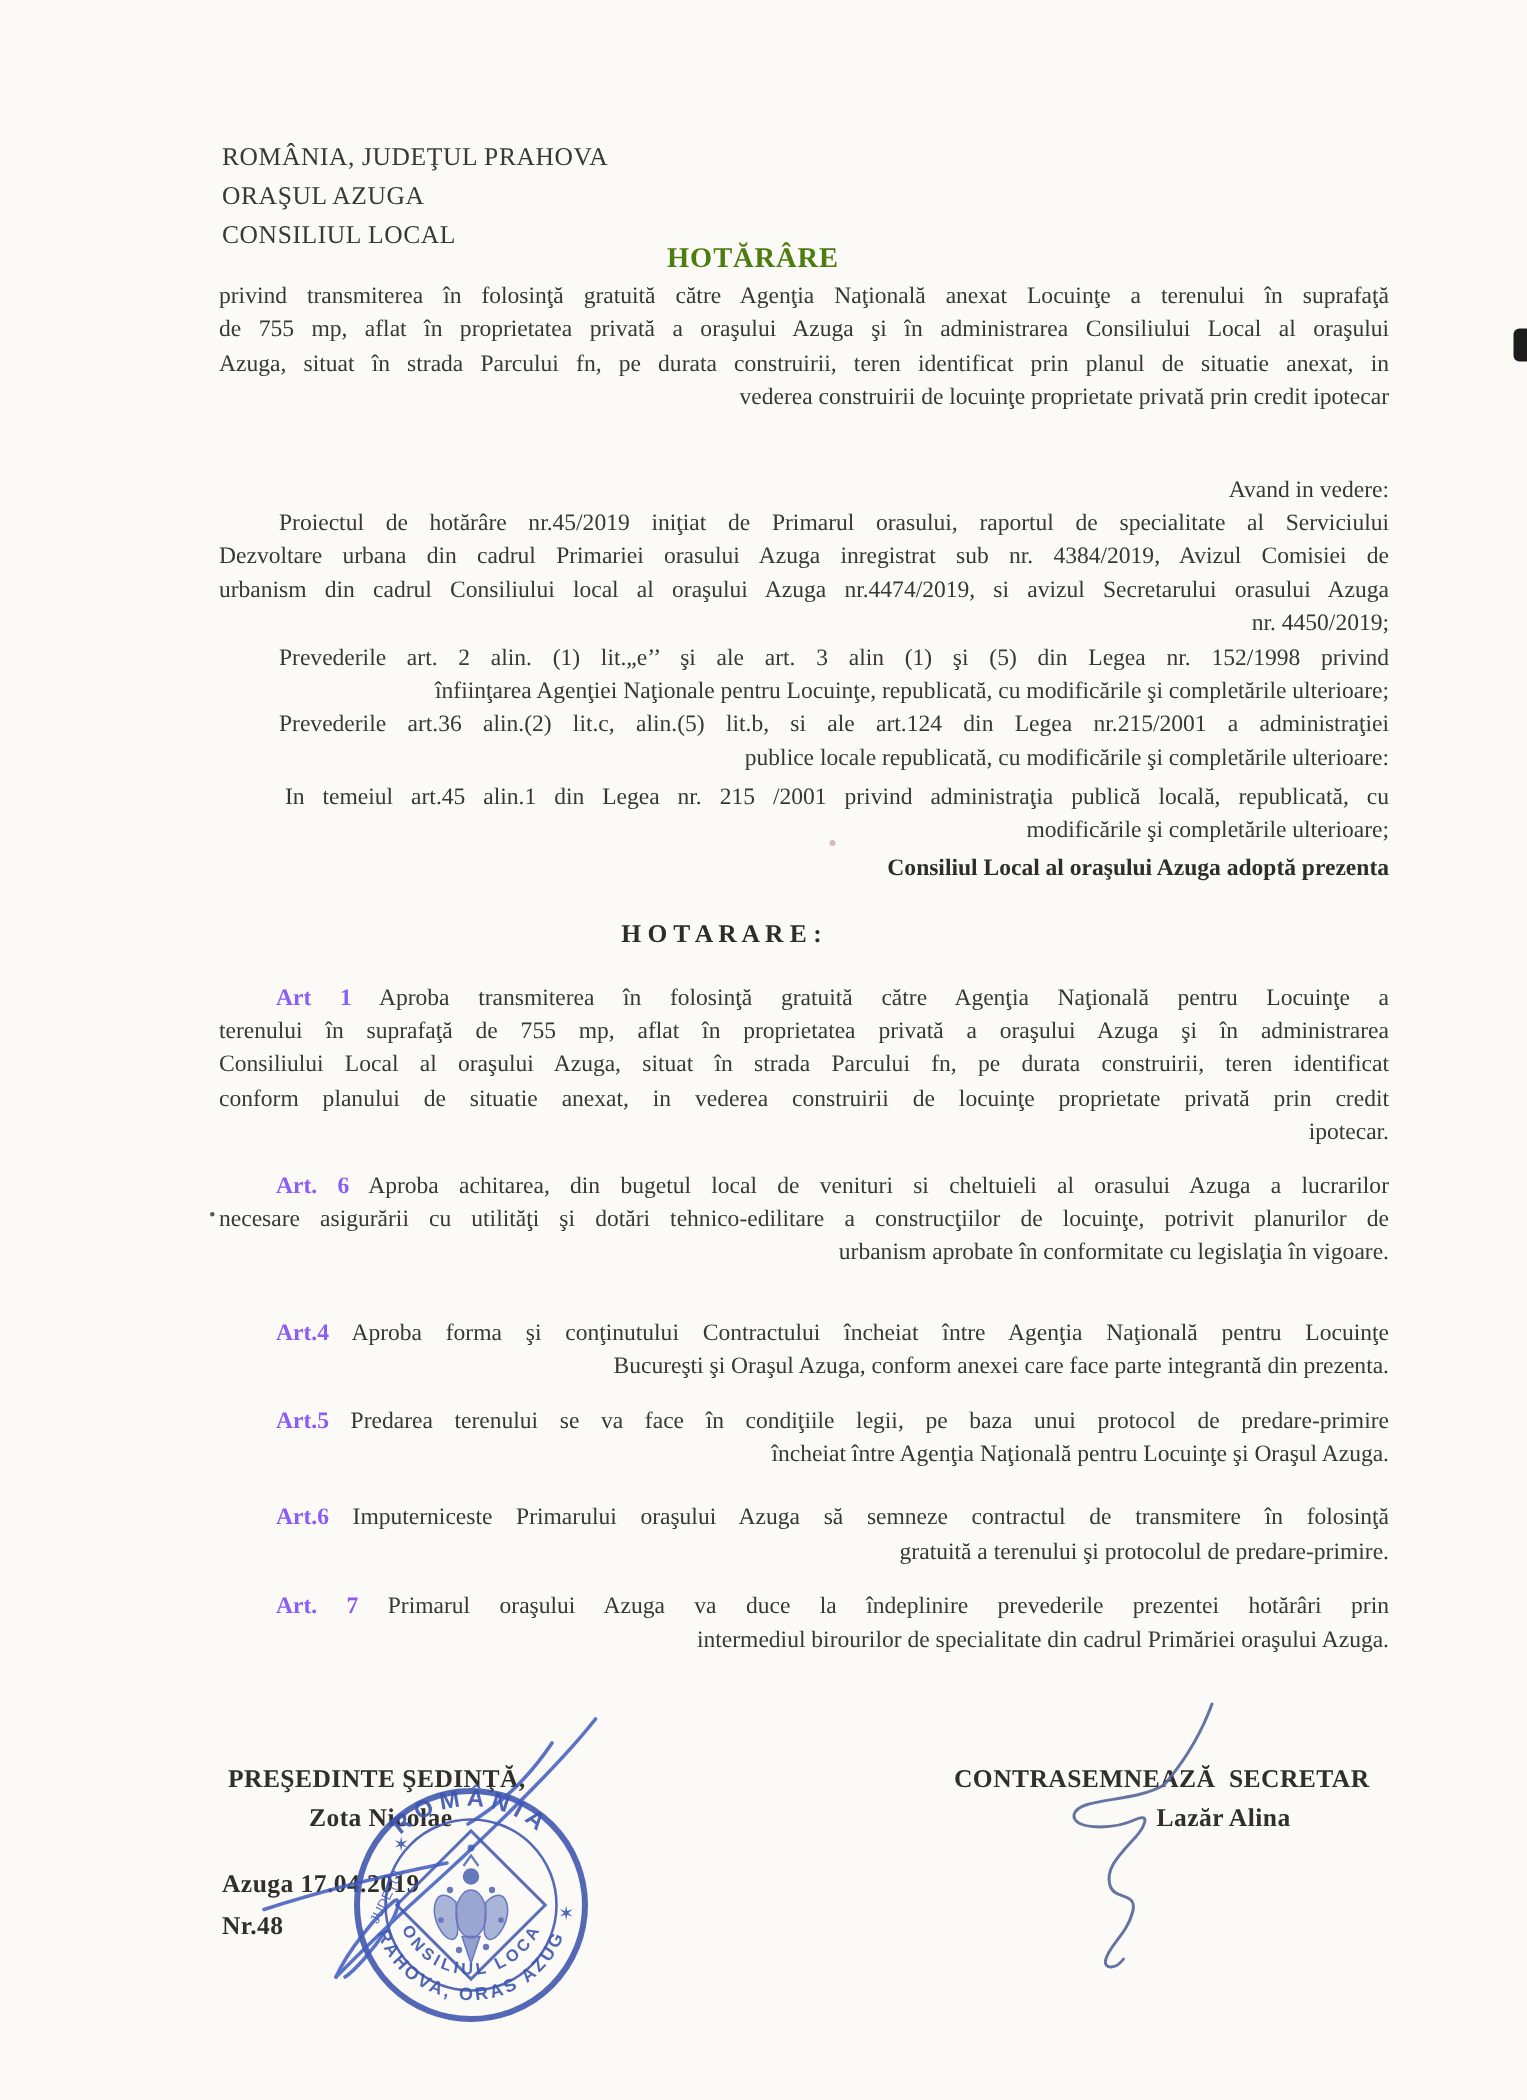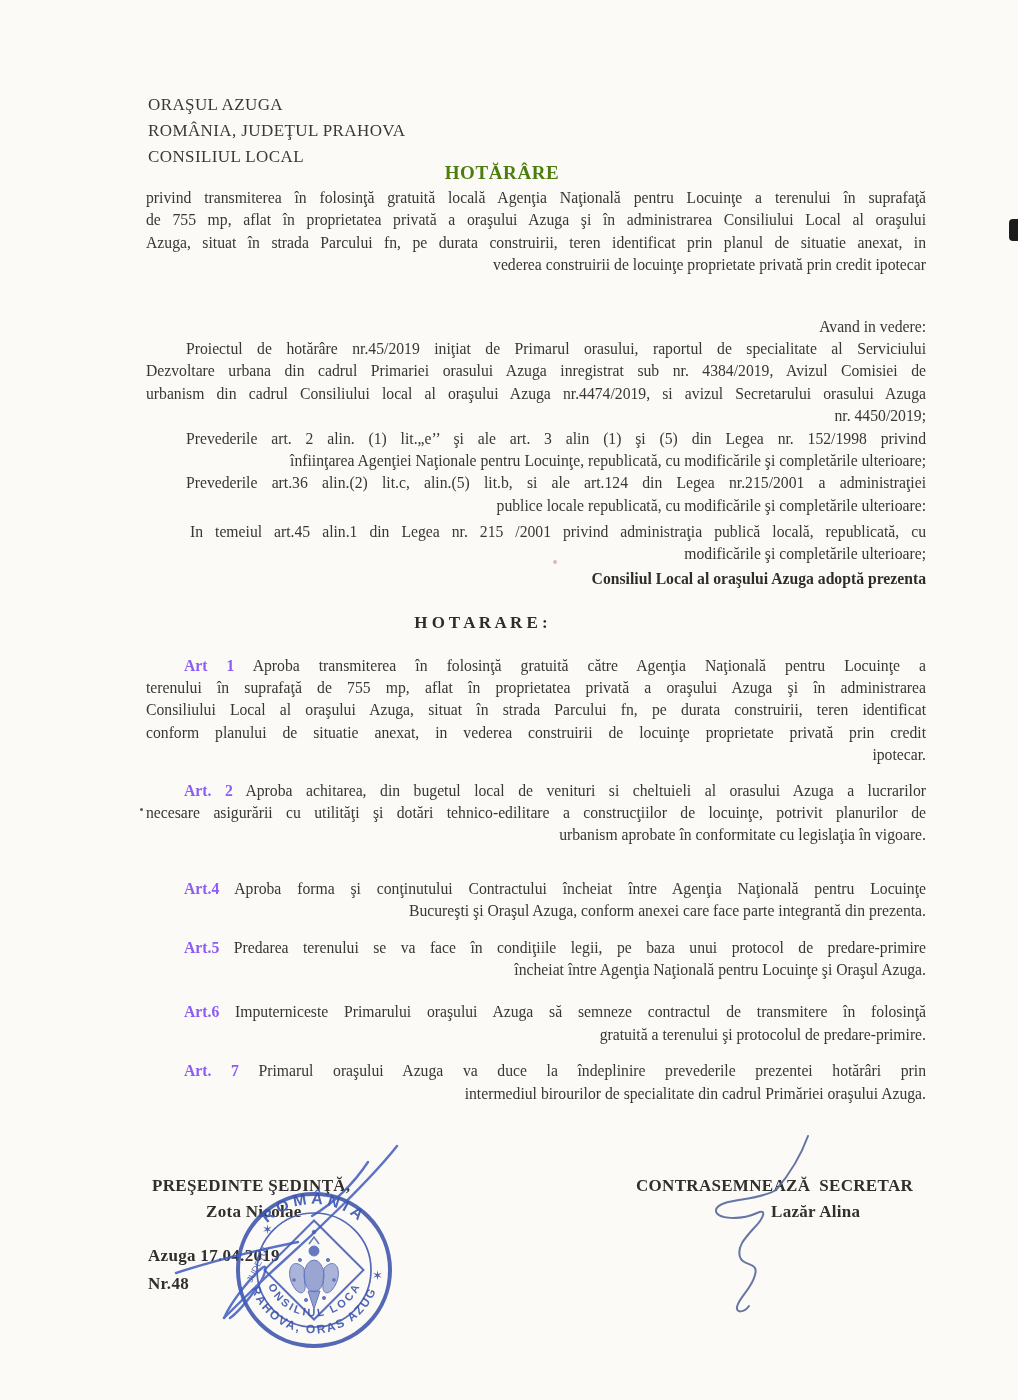--- a/index.html
+++ b/index.html
@@ -53,30 +53,30 @@
   .dot-b{position:absolute;left:140px;top:808px;width:3px;height:3px;border-radius:50%;background:#5a5852;}
   .stamp-wrap{position:absolute;left:232px;top:1188px;}
   .sig-overlay{position:absolute;left:0;top:0;pointer-events:none;}
 </style>
 </head>
 <body>
 
 <div id="page">
 
   <div class="doc-header">
+    <div>ROMÂNIA, JUDEŢUL PRAHOVA</div>
     <div>ORAŞUL AZUGA</div>
-    <div>ROMÂNIA, JUDEŢUL PRAHOVA</div>
     <div>CONSILIUL LOCAL</div>
   </div>
 
   <div class="doc-title">HOTĂRÂRE</div>
 
   <div id="body-col">
       <div class="para" style="margin-top: 0px;">
-        <div class="line">privind transmiterea în folosinţă gratuită locală Agenţia Naţională pentru Locuinţe a terenului în suprafaţă</div>
+        <div class="line">privind transmiterea în folosinţă gratuită către Agenţia Naţională anexat Locuinţe a terenului în suprafaţă</div>
         <div class="line">de 755 mp, aflat în proprietatea privată a oraşului Azuga şi în administrarea Consiliului Local al oraşului</div>
         <div class="line">Azuga, situat în strada Parcului fn, pe durata construirii, teren identificat prin planul de situatie anexat, in</div>
         <div class="line last">vederea construirii de locuinţe proprietate privată prin credit ipotecar</div>
       </div>
       <div class="para" style="margin-top: 39px;">
         <div class="line last" style="text-indent: 40px;">Avand in vedere:</div>
       </div>
       <div class="para" style="margin-top: 0px;">
         <div class="line" style="text-indent: 40px;">Proiectul de hotărâre nr.45/2019 iniţiat de Primarul orasului, raportul de specialitate al Serviciului</div>
         <div class="line">Dezvoltare urbana din cadrul Primariei orasului Azuga inregistrat sub nr. 4384/2019, Avizul Comisiei de</div>
@@ -102,21 +102,21 @@
         <div class="line last">H O T A R A R E :</div>
       </div>
       <div class="para" style="margin-top: 20px;">
         <div class="line" style="text-indent: 38px;"><span class="seg-bold">Art 1</span> Aproba transmiterea în folosinţă gratuită către Agenţia Naţională pentru Locuinţe a</div>
         <div class="line">terenului în suprafaţă de 755 mp, aflat în proprietatea privată a oraşului Azuga şi în administrarea</div>
         <div class="line">Consiliului Local al oraşului Azuga, situat în strada Parcului fn, pe durata construirii, teren identificat</div>
         <div class="line">conform planului de situatie anexat, in vederea construirii de locuinţe proprietate privată prin credit</div>
         <div class="line last">ipotecar.</div>
       </div>
       <div class="para" style="margin-top: 13px;">
-        <div class="line" style="text-indent: 38px;"><span class="seg-bold">Art. 2</span> Aproba achitarea, din bugetul local de venituri si cheltuieli al orasului Azuga a lucrarilor</div>
+        <div class="line" style="text-indent: 38px;"><span class="seg-bold">Art. 6</span> Aproba achitarea, din bugetul local de venituri si cheltuieli al orasului Azuga a lucrarilor</div>
         <div class="line">necesare asigurării cu utilităţi şi dotări tehnico-edilitare a construcţiilor de locuinţe, potrivit planurilor de</div>
         <div class="line last">urbanism aprobate în conformitate cu legislaţia în vigoare.</div>
       </div>
       <div class="para" style="margin-top: 31px;">
         <div class="line" style="text-indent: 38px;"><span class="seg-bold">Art.4</span> Aproba forma şi conţinutului Contractului încheiat între Agenţia Naţională pentru Locuinţe</div>
         <div class="line last">Bucureşti şi Oraşul Azuga, conform anexei care face parte integrantă din prezenta.</div>
       </div>
       <div class="para" style="margin-top: 14px;">
         <div class="line" style="text-indent: 38px;"><span class="seg-bold">Art.5</span> Predarea terenului se va face în condiţiile legii, pe baza unui protocol de predare-primire</div>
         <div class="line last">încheiat între Agenţia Naţională pentru Locuinţe şi Oraşul Azuga.</div>

